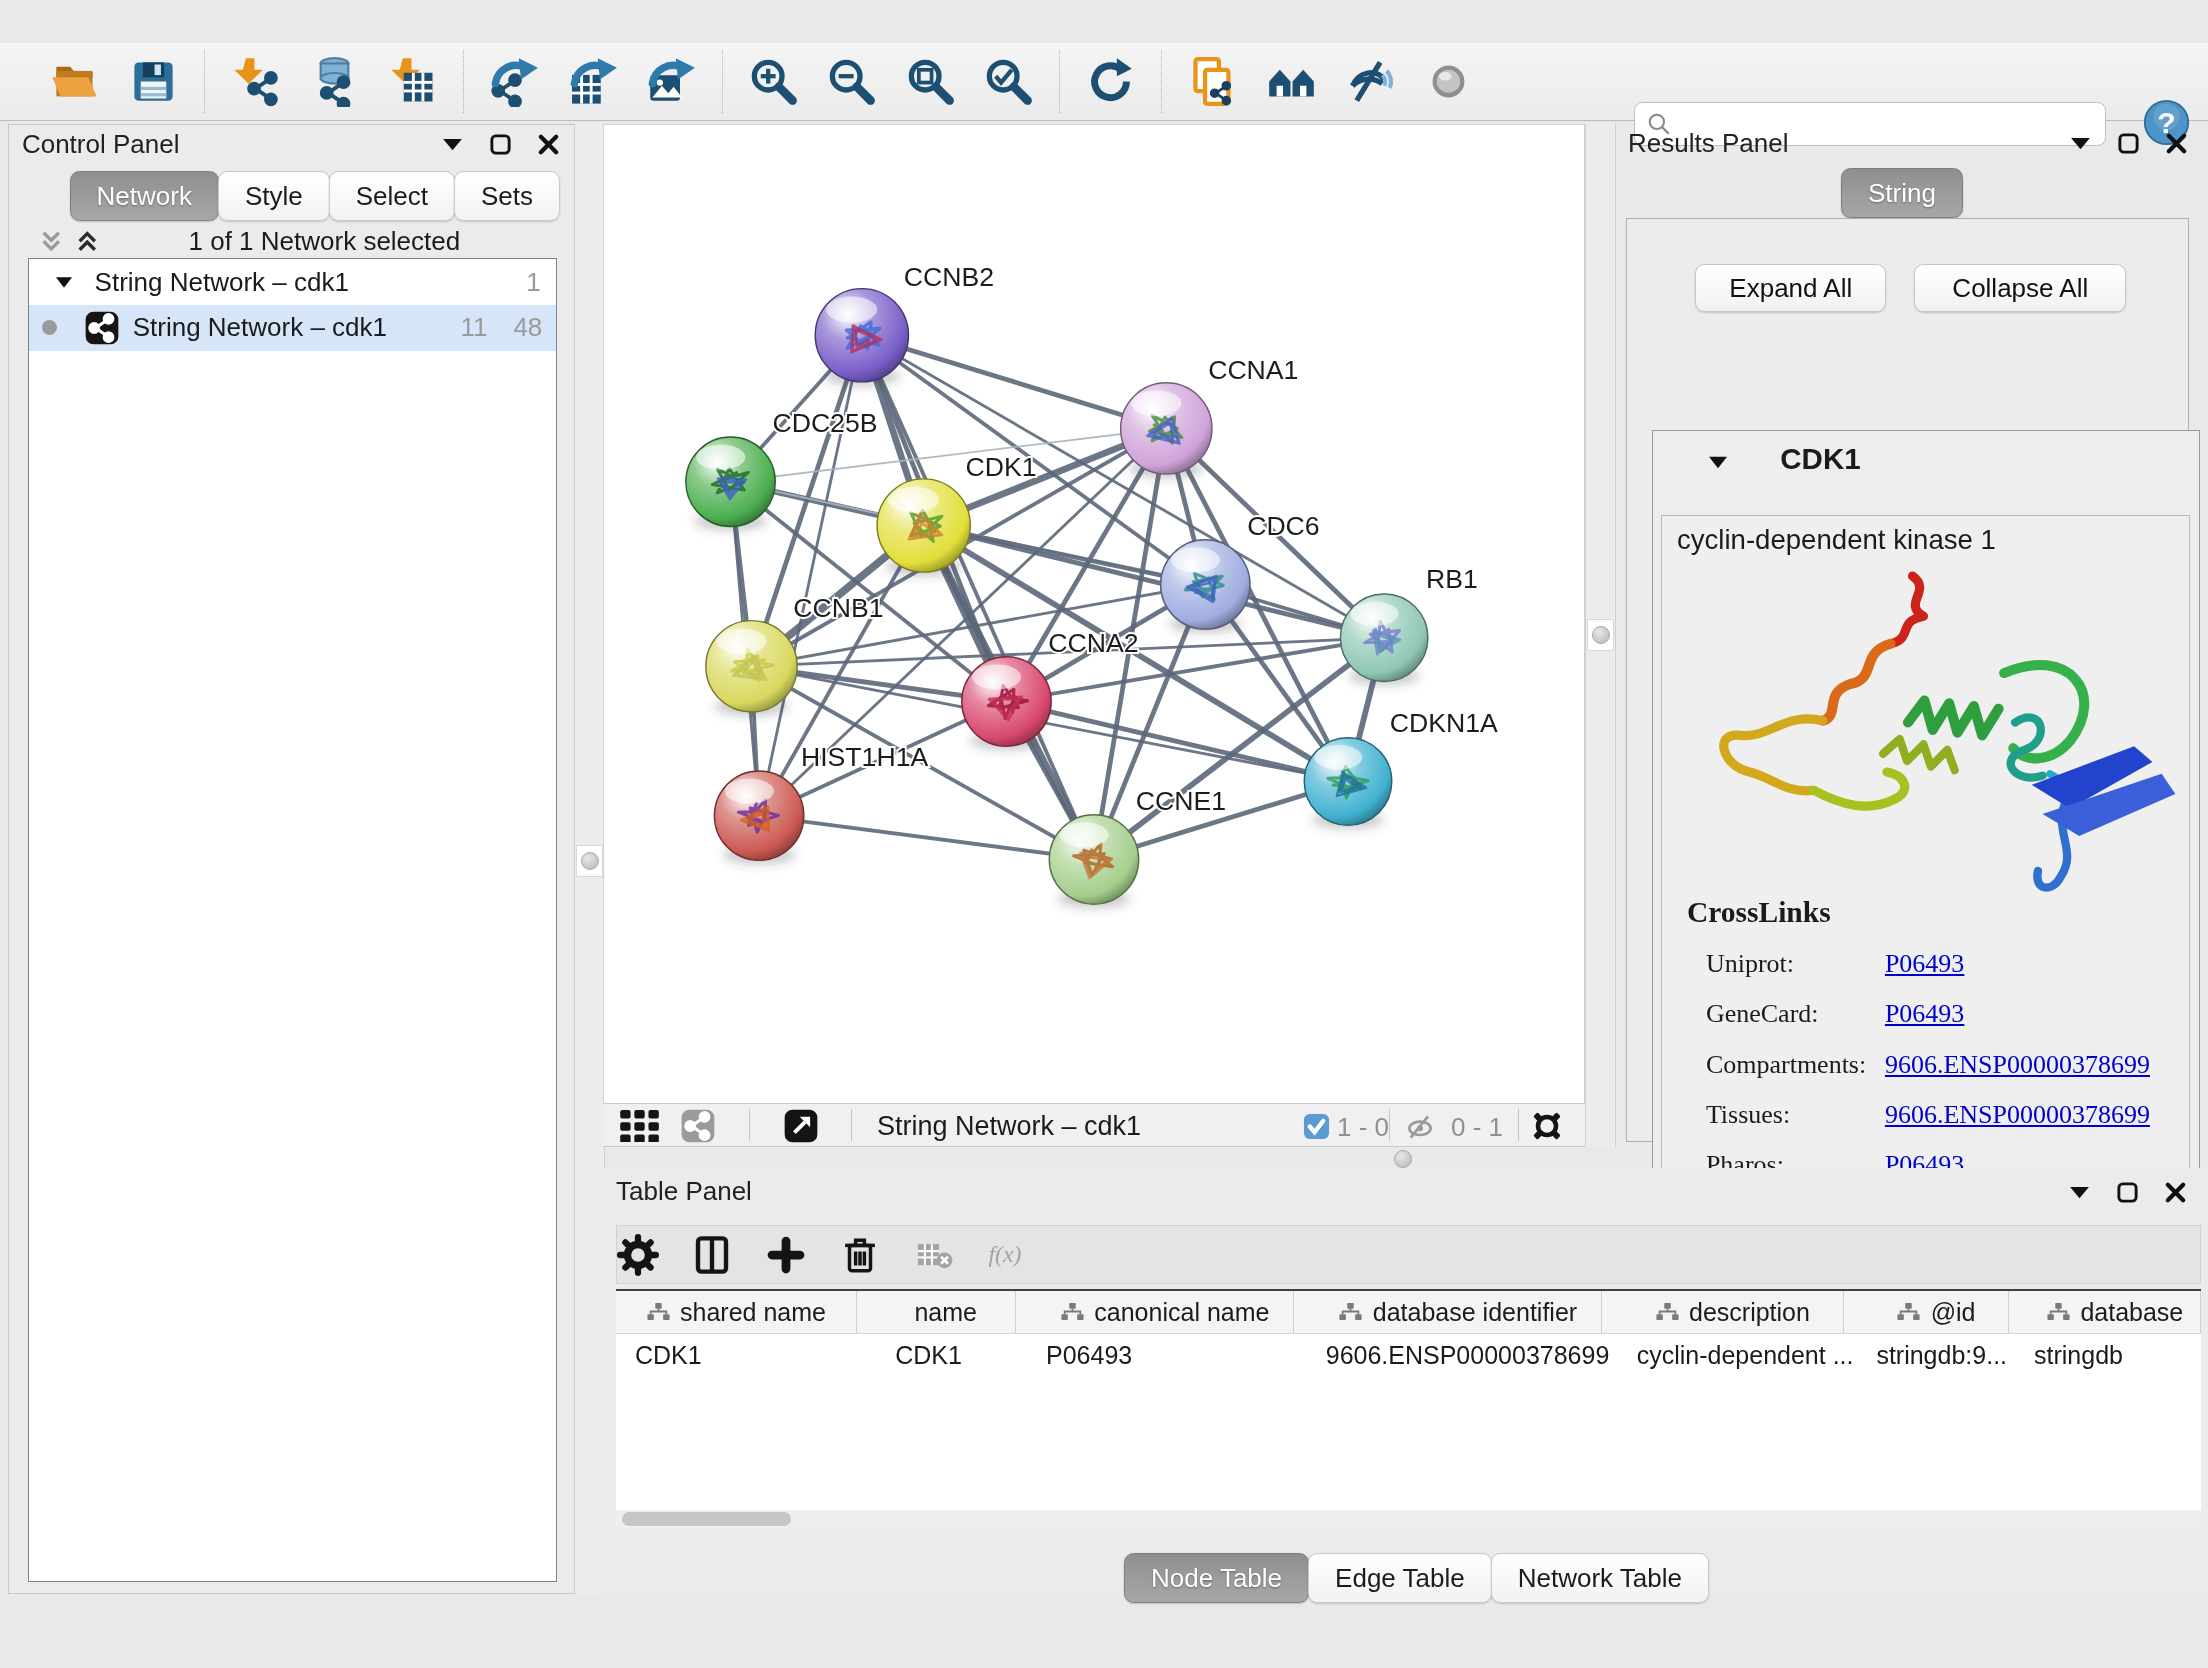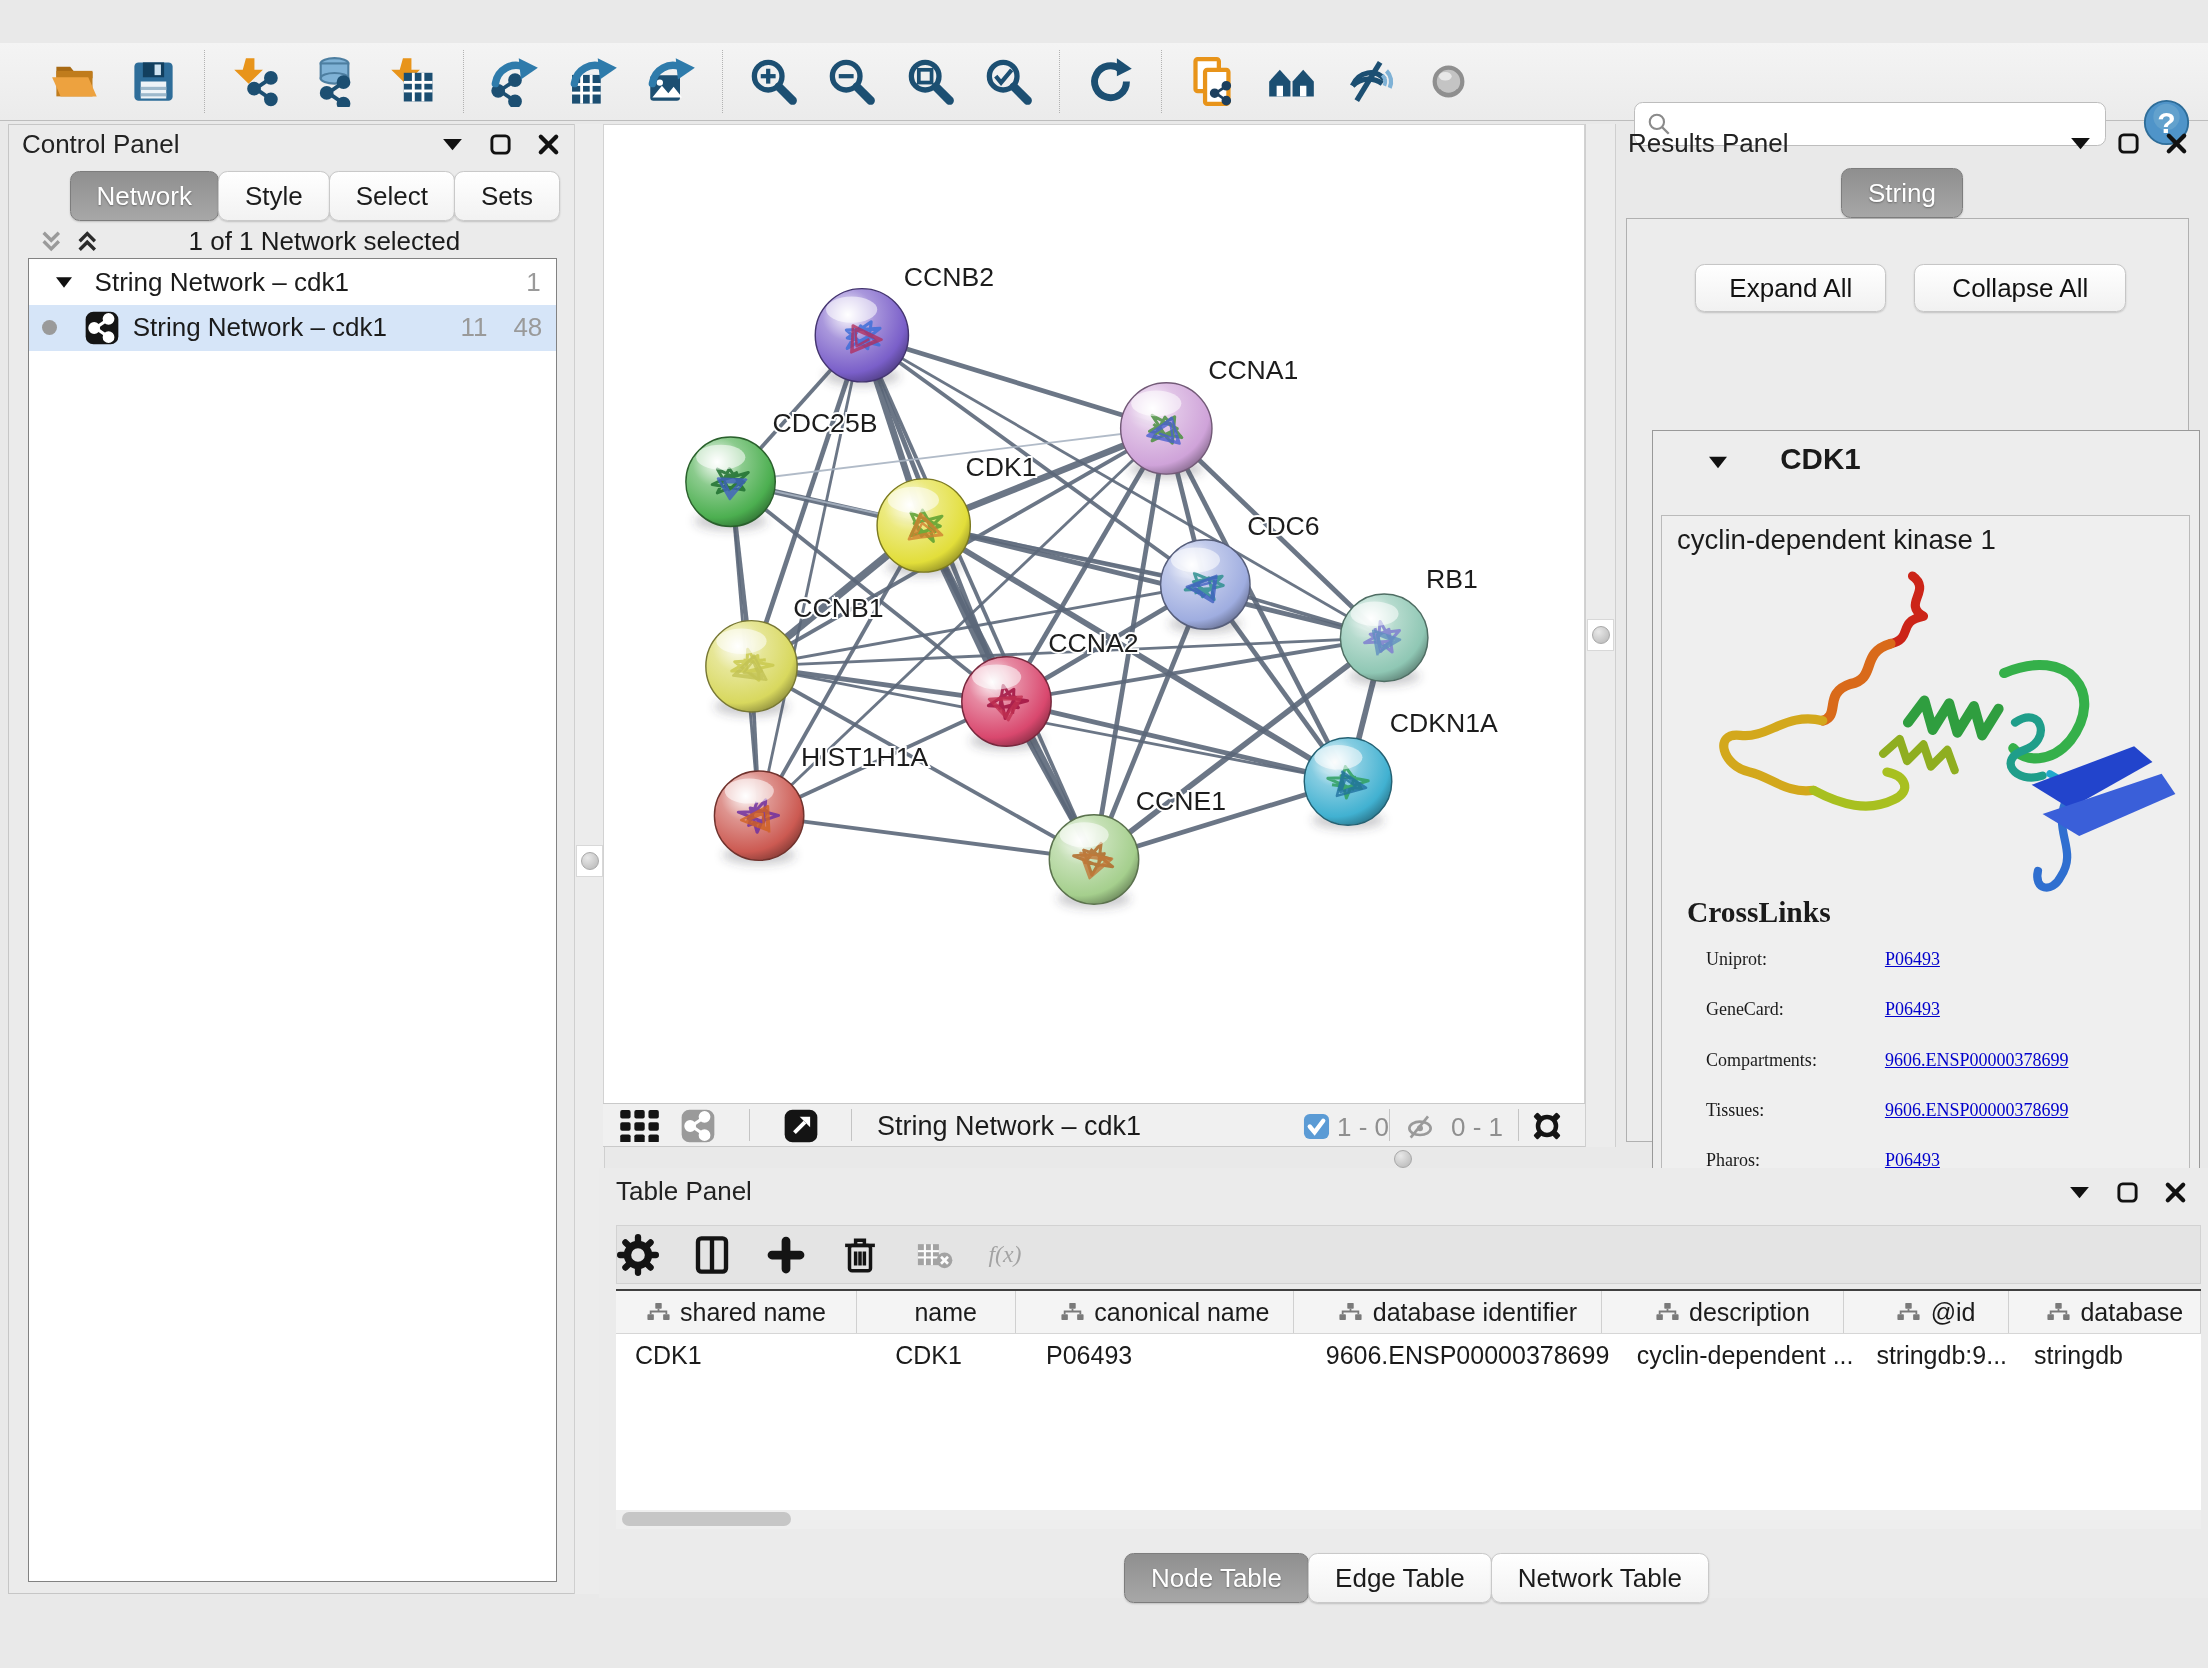--- a/index.html
+++ b/index.html
@@ -68,21 +68,21 @@
   .nb-cnt{position:absolute;top:7.6px;font-size:26px;color:#8f8f8f;}
   
   .results-panel{position:absolute;left:1613px;top:124px;width:588px;height:1023px;}
   .rp-tab{position:absolute;left:228px;top:44px;}
   .rp-box{position:absolute;left:13.3px;top:94px;width:563px;height:924px;background:#ececec;
     border:1.9px solid #b0b0b0;box-sizing:border-box;}
   .rp-entry{position:absolute;left:25px;top:211px;width:548px;height:776px;background:#ededed;
     border:1.9px solid #999;box-sizing:border-box;}
   .rp-sub{position:absolute;left:7.6px;top:68px;width:529px;height:698px;background:#efefef;
     border:1px solid #bababa;box-sizing:border-box;overflow:hidden;margin-top:16px;}
-  .xl-row{position:absolute;font-family:"Liberation Serif",serif;font-size:18px;}
+  .xl-row{position:absolute;font-family:"Liberation Serif",serif;font-size:26px;}
   .xl-row a{color:#0000cc;}
   
   .table-panel{position:absolute;left:599px;top:1168px;width:1609px;height:430px;background:#ebebeb;}
   .tp-toolbar{position:absolute;left:17px;top:57px;width:1585px;height:59px;background:#e4e4e4;
     border:1px solid #d2d2d2;display:flex;align-items:center;gap:32px;box-sizing:border-box;}
   .tp-toolbar .icon-s svg{width:42px;height:42px;}
   .tbl{position:absolute;left:17px;top:121px;width:1585px;height:220px;background:#fff;
     border-top:2.9px solid #3f3f3f;overflow:hidden;}
   .tbl-head{display:flex;height:42px;background:#f4f4f4;border-bottom:1px solid #d6d6d6;gap:20px;}
   .th{display:flex;align-items:center;justify-content:center;gap:9.5px;font-size:25px;color:#1b1b1b;

